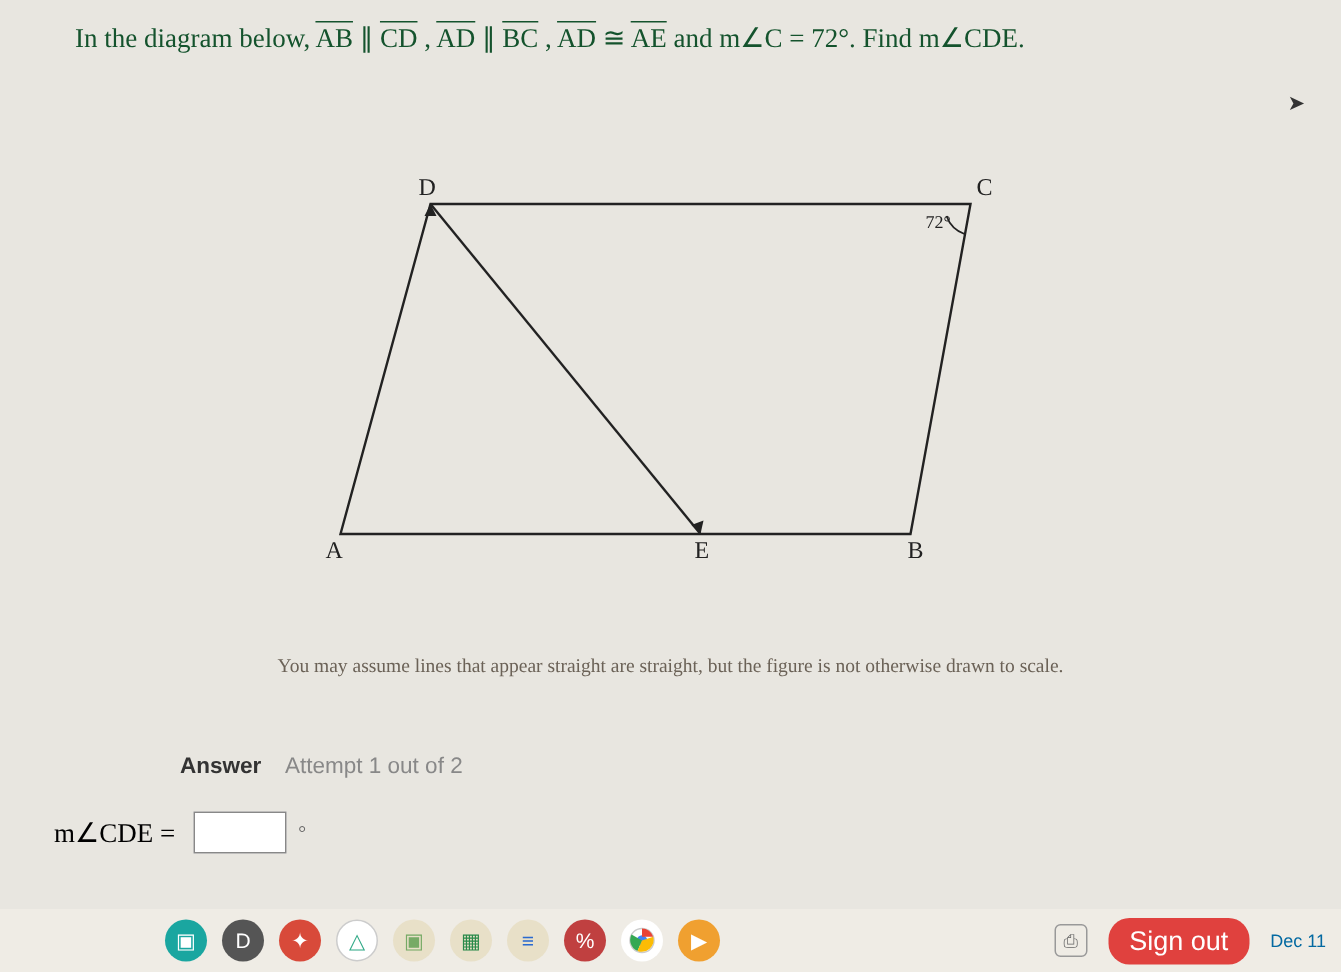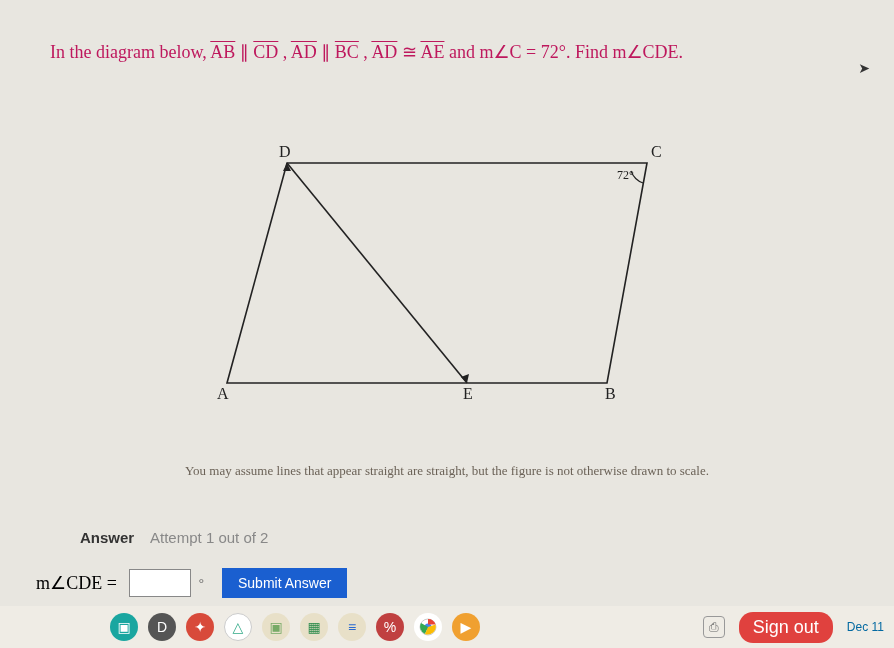--- a/index.html
+++ b/index.html
@@ -7,22 +7,21 @@
       width: 894px;
       height: 648px;
       font-family: 'Times New Roman', serif;
       background: #e8e6e0;
       position: relative;
       overflow: hidden;
     }
     .problem-text {
       padding: 14px 28px 10px 50px;
       font-size: 18px;
-      color: #be185d;
-      margin-top: 27px;
+      color: #14532d;
     }
     .overline {
       text-decoration: overline;
       text-decoration-thickness: 1px;
     }
     .diagram-area {
       position: relative;
       width: 894px;
       height: 320px;
       margin-top: 70px;
@@ -31,21 +30,21 @@
       display: block;
       margin: 0 auto;
     }
     .caption {
       text-align: center;
       font-size: 13px;
       color: #6b6257;
     }
     .answer-row {
       margin-top: 50px;
-      padding-left: 80px;
+      padding-left: 120px;
       font-family: Arial, sans-serif;
       font-size: 15px;
       color: #444;
     }
     .answer-row b { color: #333; font-weight: 700; }
     .input-row {
       margin-top: 22px;
       padding-left: 36px;
       display: flex;
       align-items: center;
@@ -160,21 +159,20 @@
 <div class="answer-row">
   <b>Answer</b>
   &nbsp;&nbsp;
   <span style="color:#888;">Attempt 1 out of 2</span>
 </div>
 
 <div class="input-row">
   <span>m∠CDE =</span>
   <input class="angle-input" type="text" value="" style="">
   <span class="deg-sym">°</span>
-  <button class="submit-btn">Submit Answer</button>
 </div>
 
 <div class="taskbar">
   <div class="tb-left">
     <div class="tb-icon" style="background:#1aa6a0;">▣</div>
     <div class="tb-icon" style="background:#555;">D</div>
     <div class="tb-icon" style="background:#d84a3a;">✦</div>
     <div class="tb-icon" style="background:#fff;border:1px solid #ccc;color:#3a8;">△</div>
     <div class="tb-icon" style="background:#e8e0c8;color:#7a6;">▣</div>
     <div class="tb-icon" style="background:#e8e0c8;color:#2a8a4a;">▦</div>

